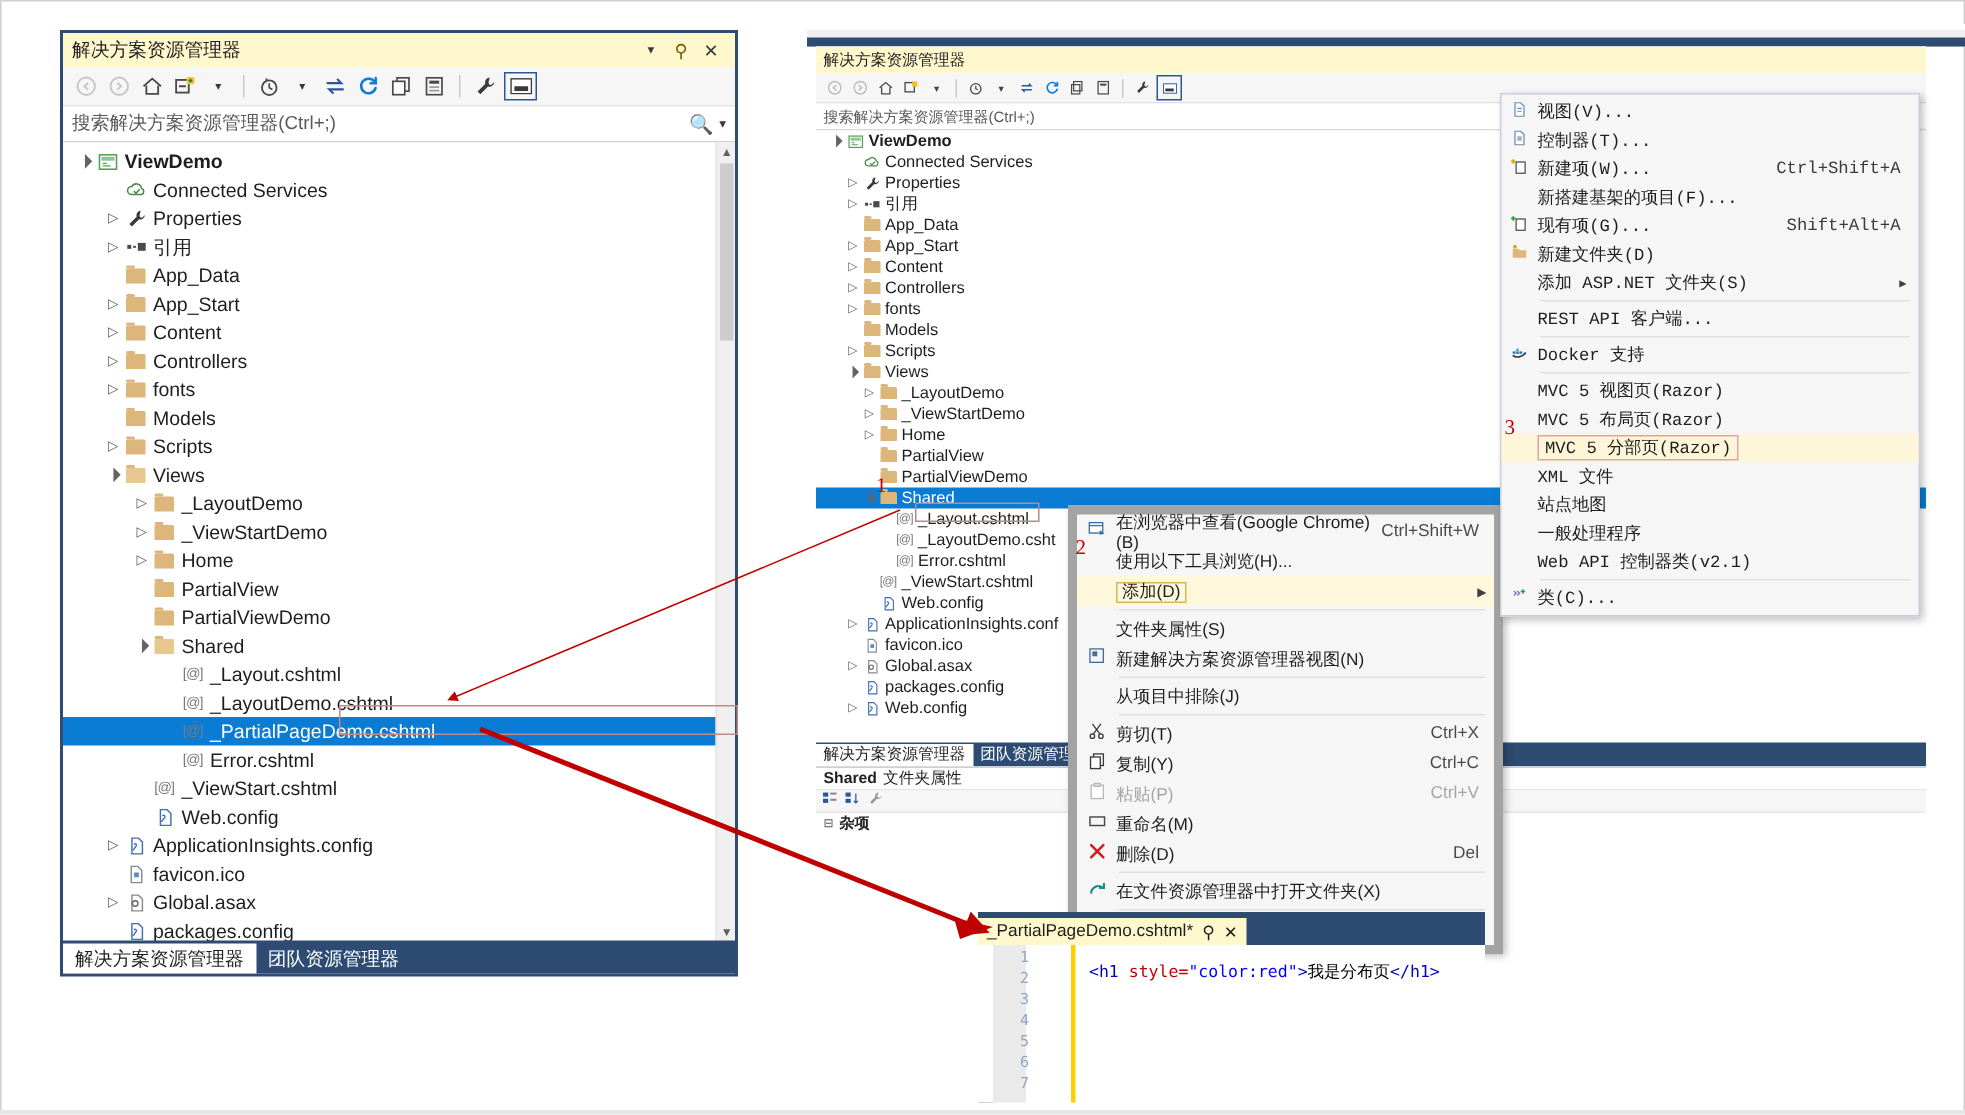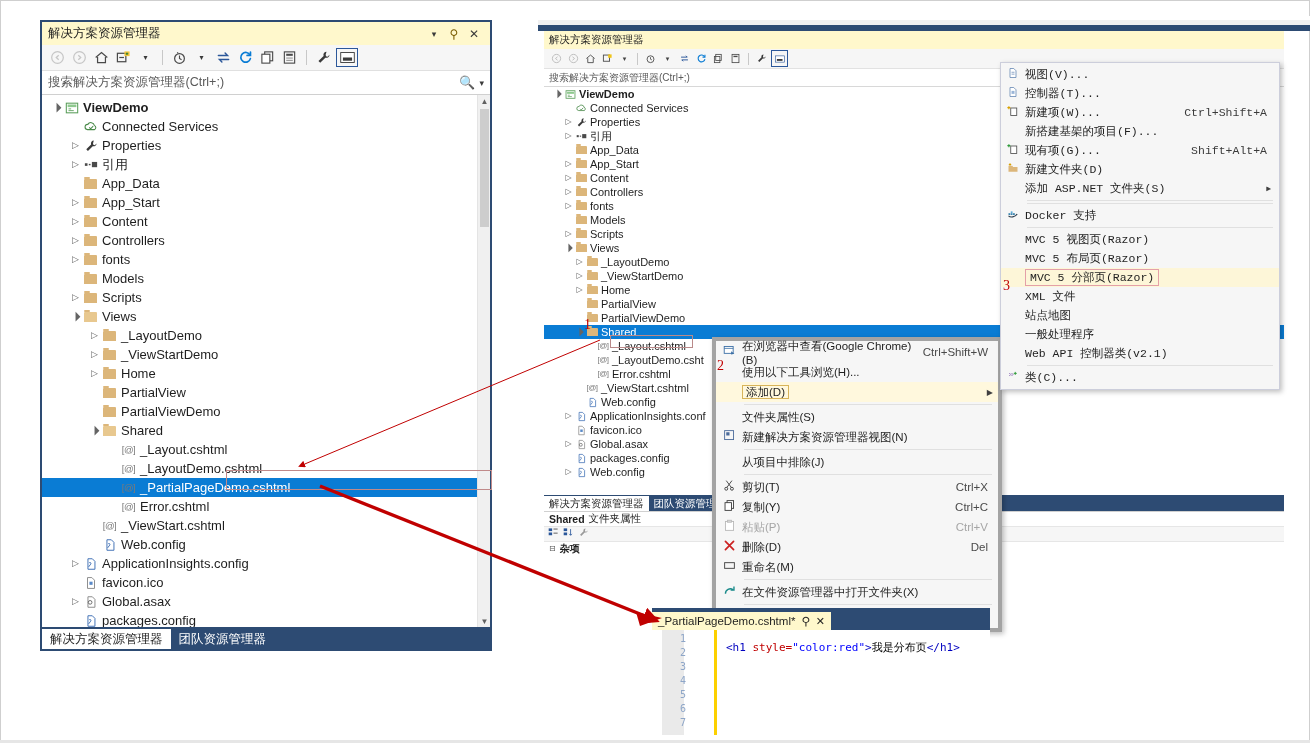--- a/index.html
+++ b/index.html
@@ -94,21 +94,21 @@
   #r-props{left:544px;top:511px;width:740px;height:60px;background:#ffffff;border-top:1px solid #d0d0d0;}
   .pr-title{height:15px;background:#eef1f6;display:flex;align-items:center;padding:0 5px;font-size:10.5px;box-sizing:border-box;border-bottom:1px solid #dde2ea;}
   .pr-sub{height:15px;display:flex;align-items:center;padding:0 5px;font-size:10.5px;gap:4px;box-sizing:border-box;border-bottom:1px solid #e6e6e6;}
   .pr-sub b{font-weight:bold;}
   .pr-tb{height:15px;background:#f6f6f6;display:flex;align-items:center;padding:0 4px;gap:4px;box-sizing:border-box;border-bottom:1px solid #e6e6e6;}
   .pr-row{height:13px;display:flex;align-items:center;padding:0 5px;font-size:10px;gap:4px;}
 
   
   #ctx-menu{
     left:712px;top:337px;width:290px;
-    background:#f6f6f6;border:4px solid #a3a3a3;box-shadow:2px 2px 5px rgba(0,0,0,.25);
+    background:#f6f6f6;border:6px solid #a3a3a3;box-shadow:2px 2px 5px rgba(0,0,0,.25);
     padding:1px 0;box-sizing:border-box;
   }
   .mi{display:flex;align-items:center;height:20px;font-size:11.5px;color:#1e1e1e;position:relative;}
   .mi .mico{width:26px;text-align:center;flex:none;font-size:12px;}
   .mi .mlbl{flex:1;}
   .mi .mkey{color:#4a4a4a;padding-right:10px;font-size:11.5px;}
   .mi .marr{position:absolute;right:5px;font-size:8px;color:#404040;}
   .mi.disabled,.mi.disabled .mkey{color:#a6a6a6;}
   .mi.hl{background:#fff8dd;}
   .mi.hl .mlbl span{border:1px solid #d8b45a;padding:0 3px;}
@@ -565,31 +565,31 @@
     <div class="mi disabled">
       <span class="mico"><svg width="13" height="13" viewBox="0 0 16 16">
           <rect x="3" y="3" width="10" height="11" fill="#fff" stroke="#b8b8b8" stroke-width="1.1"></rect>
           <rect x="5.5" y="1.5" width="5" height="2.5" fill="#d8d8d8" stroke="#b8b8b8" stroke-width="1"></rect>
         </svg></span>
       <span class="mlbl">粘贴(P)</span>
       <span class="mkey">Ctrl+V</span>
     </div>
     <div class="mi">
       <span class="mico"><svg width="13" height="13" viewBox="0 0 16 16">
+          <rect x="2" y="4.5" width="12" height="7" fill="none" stroke="#4a4a4a" stroke-width="1.2"></rect>
+        </svg></span>
+      <span class="mlbl">重命名(M)</span>
+      <span class="mkey"></span>
+    </div>
+    <div class="mi">
+      <span class="mico"><svg width="13" height="13" viewBox="0 0 16 16">
           <path d="M3 3l10 10M13 3L3 13" stroke="#cc2222" stroke-width="2.1" stroke-linecap="round"></path>
         </svg></span>
       <span class="mlbl">删除(D)</span>
       <span class="mkey">Del</span>
-    </div>
-    <div class="mi">
-      <span class="mico"><svg width="13" height="13" viewBox="0 0 16 16">
-          <rect x="2" y="4.5" width="12" height="7" fill="none" stroke="#4a4a4a" stroke-width="1.2"></rect>
-        </svg></span>
-      <span class="mlbl">重命名(M)</span>
-      <span class="mkey"></span>
     </div>
     <div class="msep"></div>
     <div class="mi">
       <span class="mico"><svg width="13" height="13" viewBox="0 0 16 16">
           <path d="M3 12a6 6 0 0 1 9.5-5" stroke="#1a8a8a" stroke-width="1.7" fill="none"></path>
           <path d="M13.5 3.2v4.2H9.4" stroke="#1a8a8a" stroke-width="1.7" fill="none"></path>
         </svg></span>
       <span class="mlbl">在文件资源管理器中打开文件夹(X)</span>
       <span class="mkey"></span>
     </div>
@@ -649,20 +649,25 @@
       <span class="slbl">新建文件夹(D)</span>
       <span class="skey"></span>
     </div>
     <div class="si">
       <span class="sico"></span>
       <span class="slbl">添加 ASP.NET 文件夹(S)</span>
       <span class="skey"></span>
       <span class="sarr">▶</span>
     </div>
     <div class="ssep"></div>
+    <div class="si">
+      <span class="sico"></span>
+      <span class="slbl">REST API 客户端...</span>
+      <span class="skey"></span>
+    </div>
     <div class="ssep"></div>
     <div class="si">
       <span class="sico"><svg width="12" height="12" viewBox="0 0 16 16">
           <rect x="2" y="7" width="2.4" height="2.2" fill="#2a7aa8"></rect>
           <rect x="5" y="7" width="2.4" height="2.2" fill="#2a7aa8"></rect>
           <rect x="8" y="7" width="2.4" height="2.2" fill="#2a7aa8"></rect>
           <rect x="5" y="4.5" width="2.4" height="2.2" fill="#5aaad8"></rect>
           <path d="M2 10.5c2.5 2.5 9 2 11.5-2.5" stroke="#2a3a4a" stroke-width="1.5" fill="none"></path>
         </svg></span>
       <span class="slbl">Docker 支持</span>

